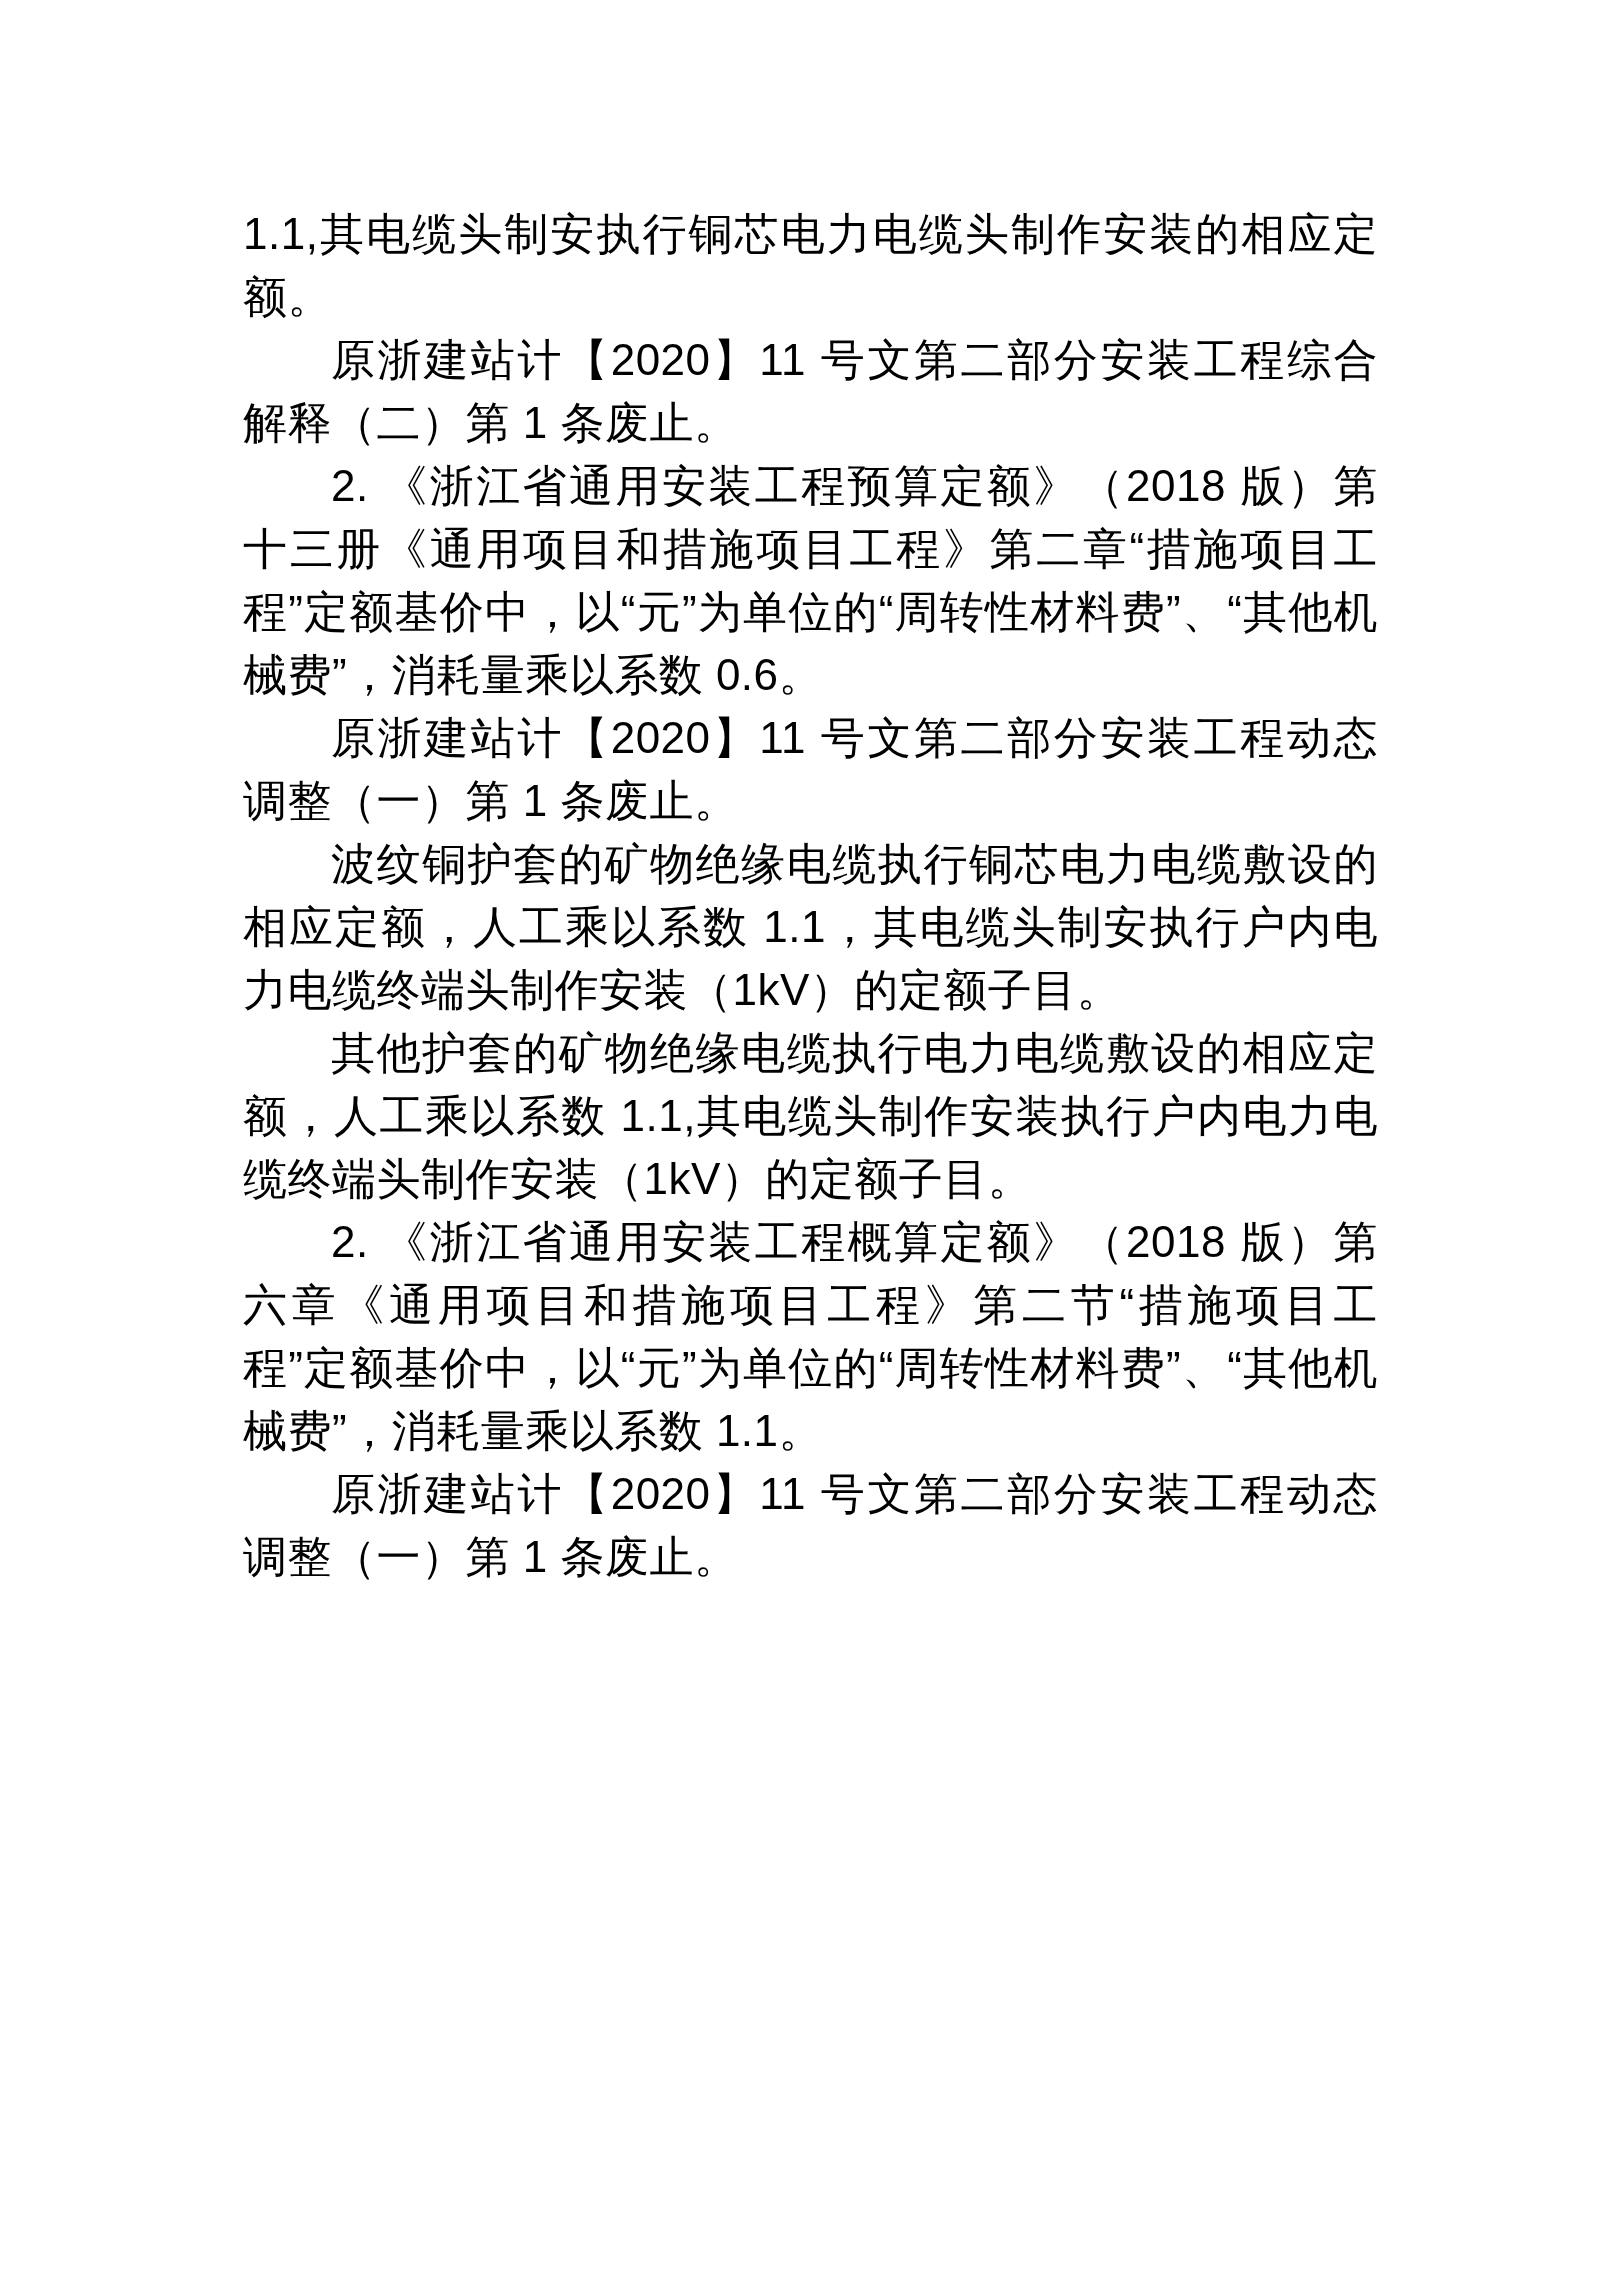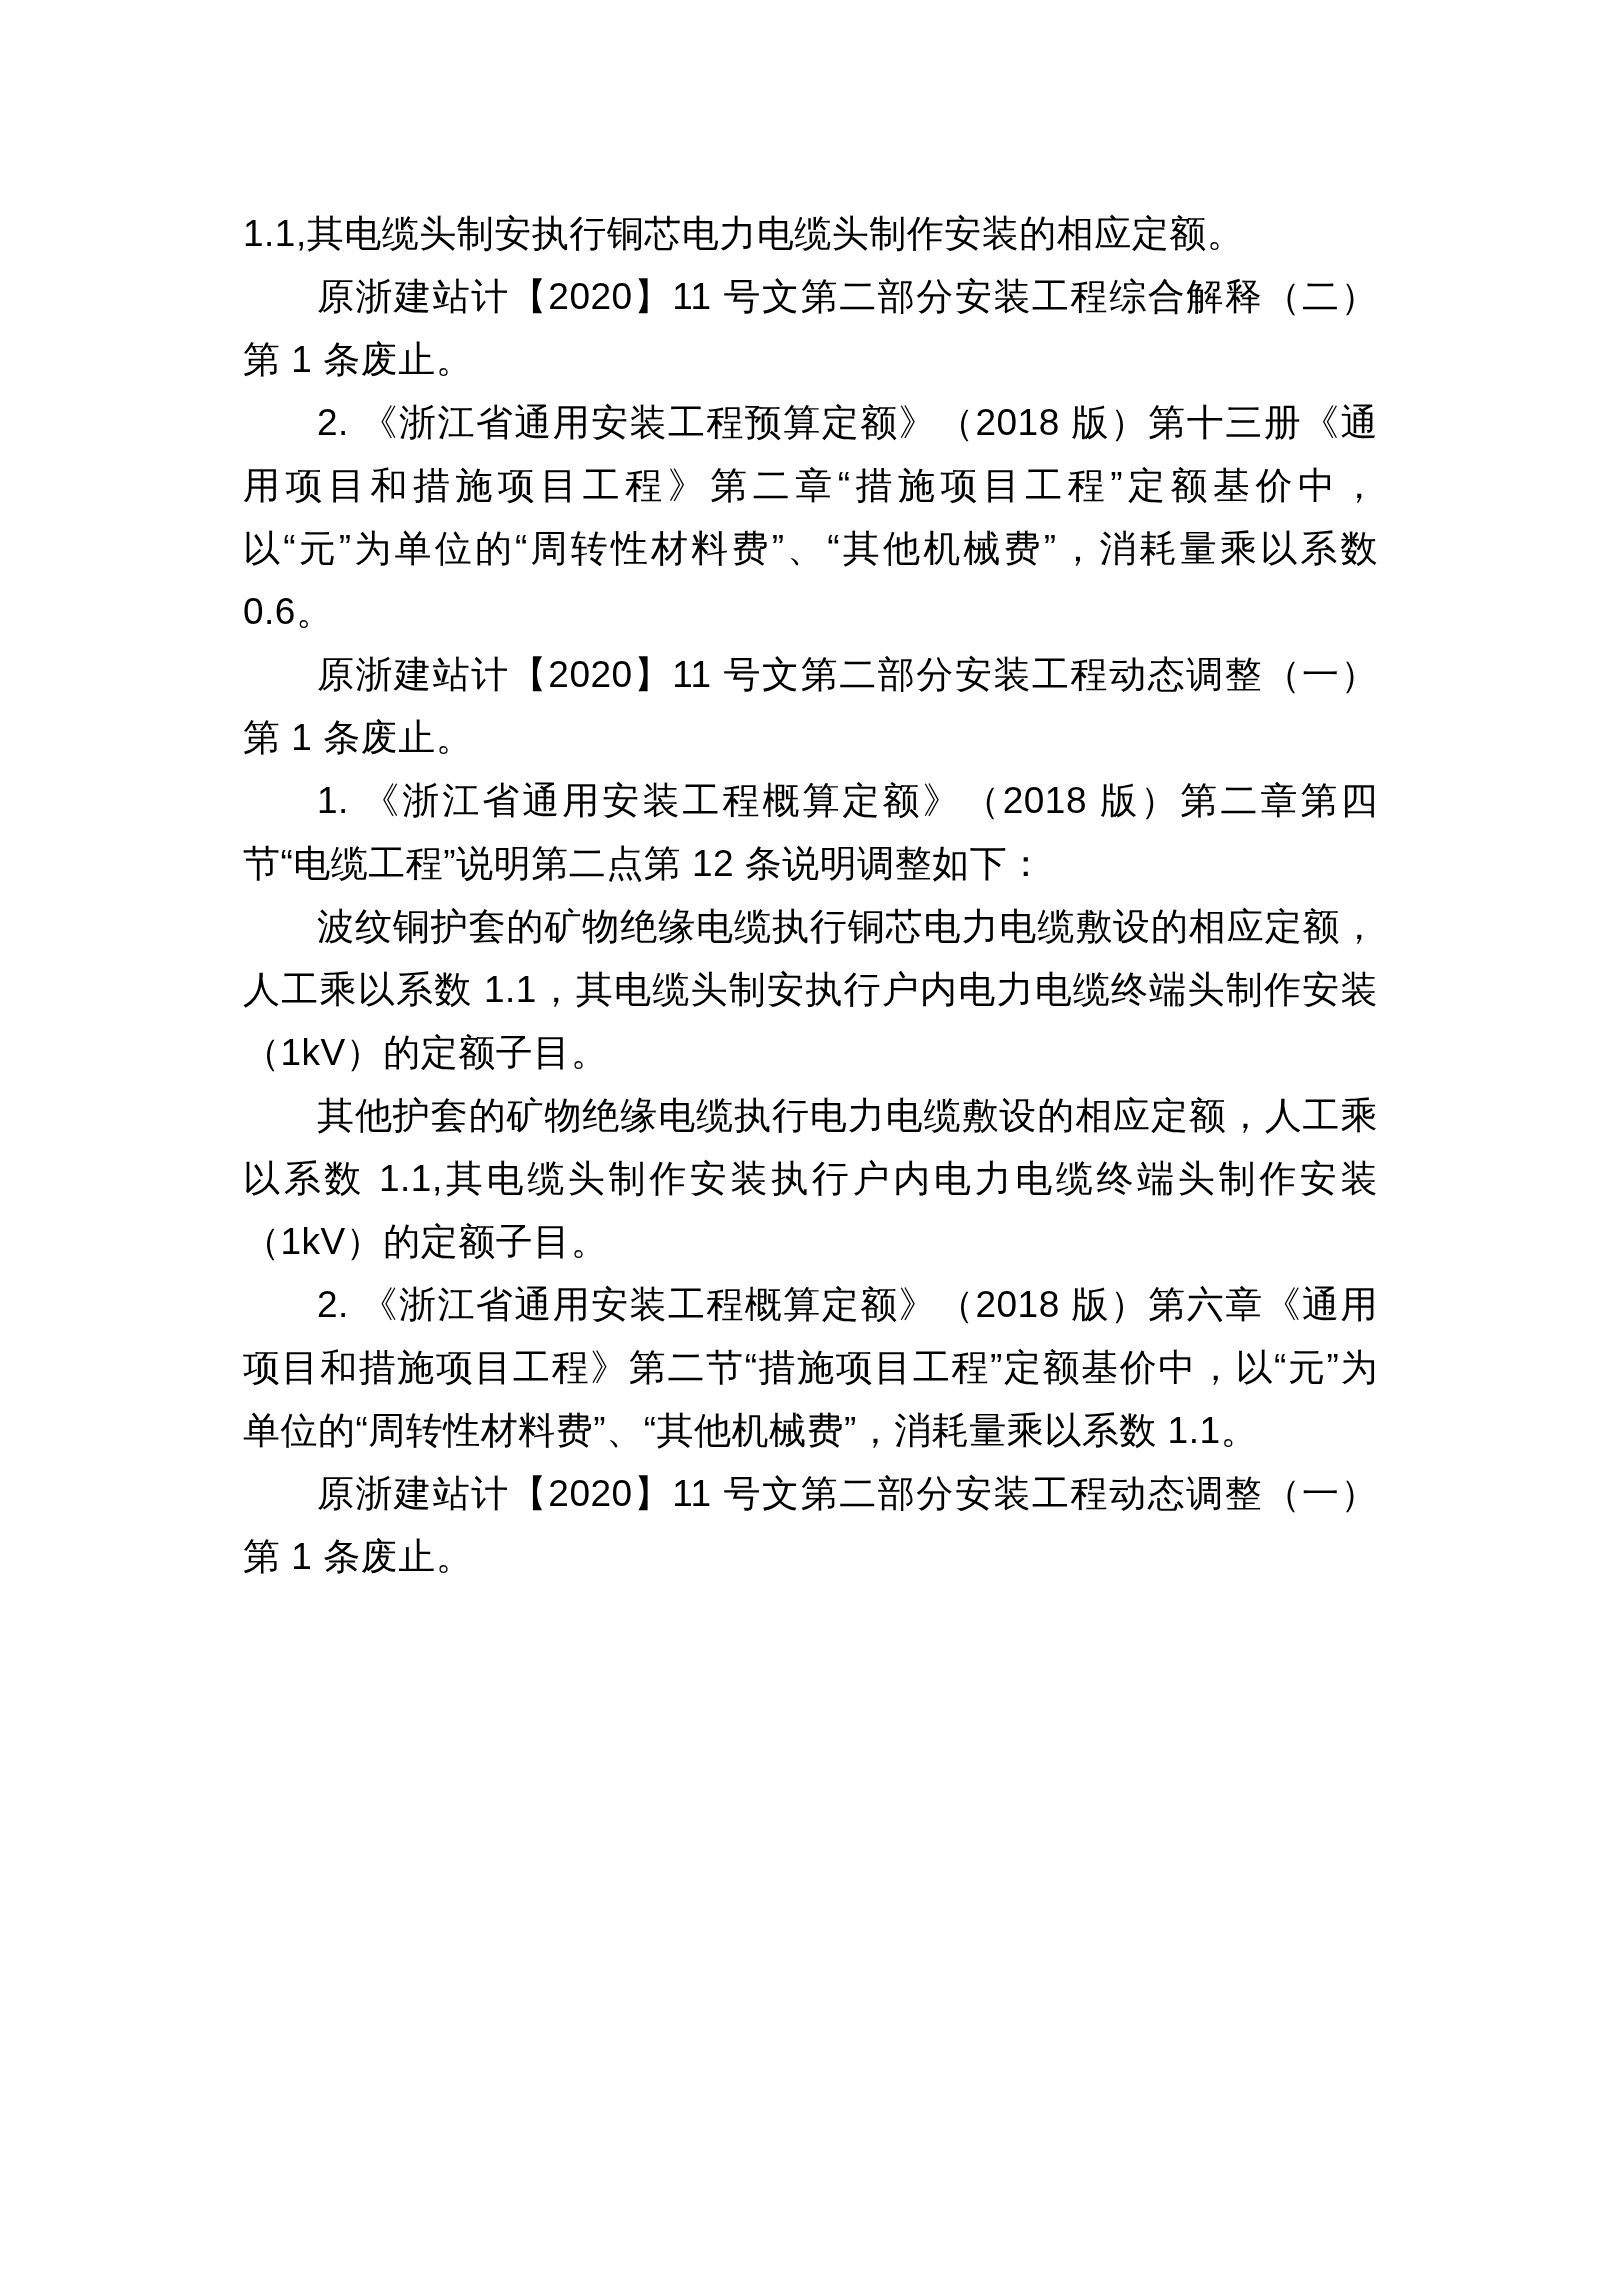--- a/index.html
+++ b/index.html
@@ -17,21 +17,21 @@
     width: 1621px;
     height: 2293px;
     background: #ffffff;
     overflow: hidden;
   }
   .doc-body {
     position: absolute;
     left: 243px;
     top: 202px;
     width: 1135px;
-    font-size: 37px;
+    font-size: 44px;
     line-height: 63px;
     color: #000000;
     text-align: justify;
     text-justify: inter-ideograph;
     letter-spacing: 0.5px;
   }
   .para {
     margin: 0;
     padding: 0;
     text-indent: 2em;
@@ -48,20 +48,19 @@
 </style>
 </head>
 <body>
 
 <div class="page">
   <div class="doc-body">
     <p class="para no-indent">1.1,其电缆头制安执行铜芯电力电缆头制作安装的相应定额。</p>
     <p class="para">原浙建站计【2020】11 号文第二部分安装工程综合解释（二）第 1 条废止。</p>
     <p class="para">2. 《浙江省通用安装工程预算定额》（2018 版）第十三册《通用项目和措施项目工程》第二章“措施项目工程”定额基价中，以“元”为单位的“周转性材料费”、“其他机械费”，消耗量乘以系数 0.6。</p>
     <p class="para">原浙建站计【2020】11 号文第二部分安装工程动态调整（一）第 1 条废止。</p>
-    <p class="para">1. 《浙江省通用安装工程概算定额》（2018 版）第二章第四节“电缆工程”说明第二点第 12 条说明调整如下：</p>
     <p class="para">波纹铜护套的矿物绝缘电缆执行铜芯电力电缆敷设的相应定额，人工乘以系数 1.1，其电缆头制安执行户内电力电缆终端头制作安装（1kV）的定额子目。</p>
     <p class="para">其他护套的矿物绝缘电缆执行电力电缆敷设的相应定额，人工乘以系数 1.1,其电缆头制作安装执行户内电力电缆终端头制作安装（1kV）的定额子目。</p>
     <p class="para">2. 《浙江省通用安装工程概算定额》（2018 版）第六章《通用项目和措施项目工程》第二节“措施项目工程”定额基价中，以“元”为单位的“周转性材料费”、“其他机械费”，消耗量乘以系数 1.1。</p>
     <p class="para">原浙建站计【2020】11 号文第二部分安装工程动态调整（一）第 1 条废止。</p>
   </div>
 </div>
 
 
 </body></html>

